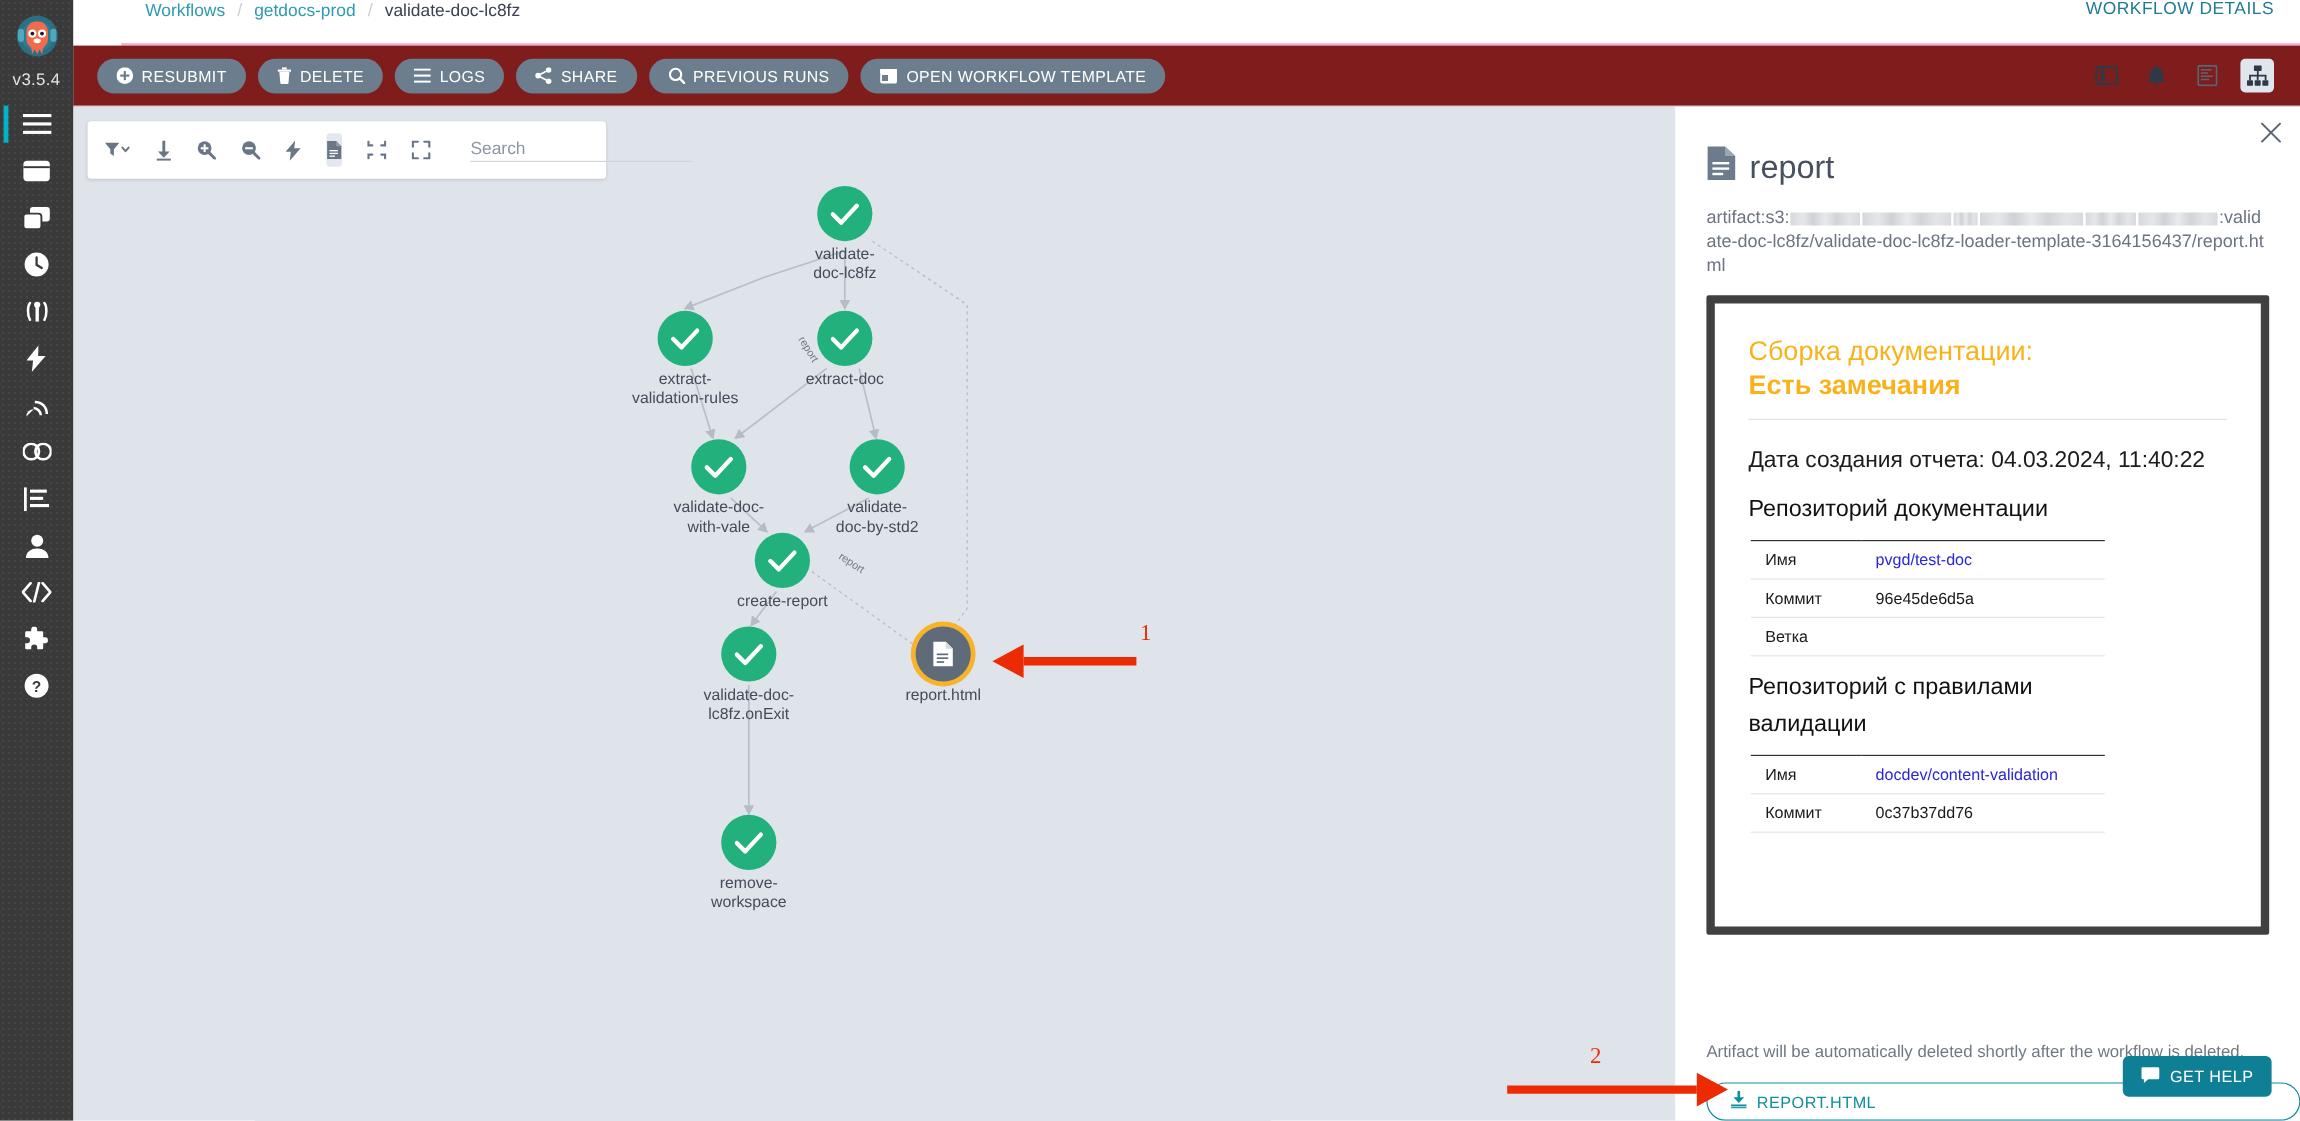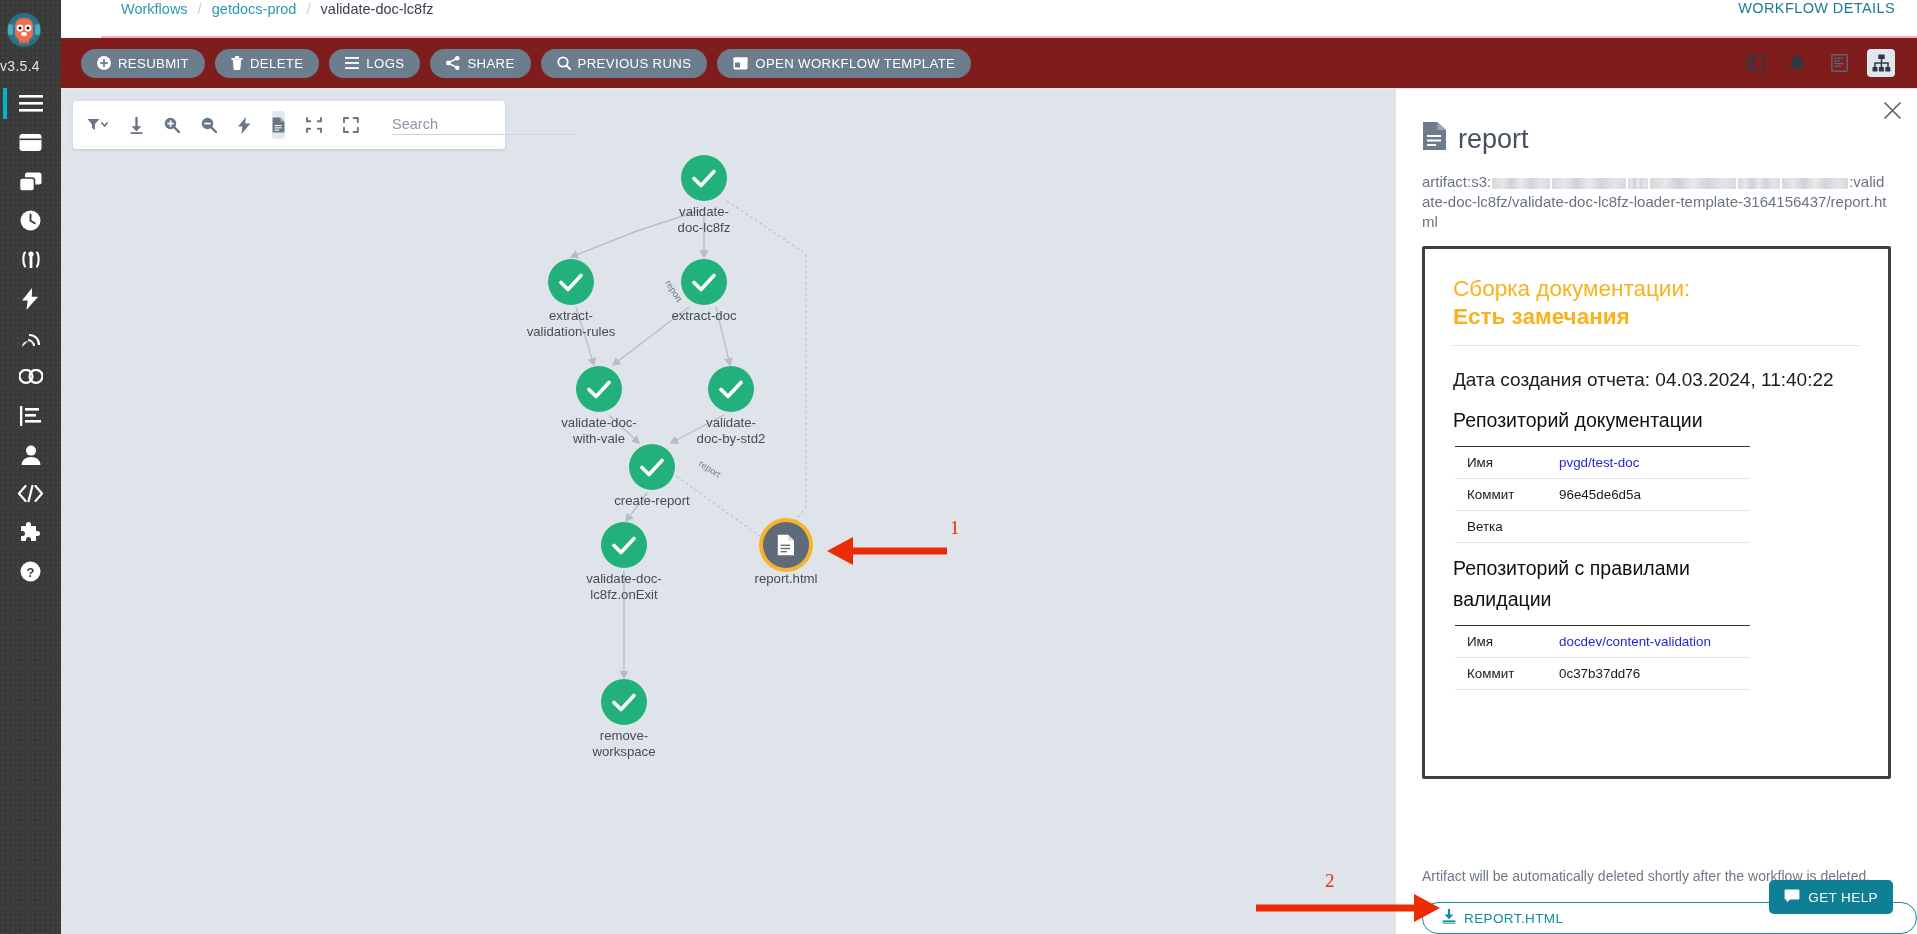--- a/index.html
+++ b/index.html
@@ -10,21 +10,21 @@
     background: #fff;
   }
   #app { position: relative; width: 1917px; height: 934px; }
 
   
   .rail {
     position: absolute; left: 0; top: 0; width: 61px; height: 934px;
     background: #3a3a3a;
     background-image: radial-gradient(rgba(255,255,255,0.06) 1px, transparent 1px);
     background-size: 5px 5px;
-    display: flex; flex-direction: column; align-items: flex-start;
+    display: flex; flex-direction: column; align-items: center;
     z-index: 30;
   }
   .rail-logo { margin-top: 8px; width: 48px; height: 48px; }
   .rail-version {
     color: #e4e4e4; font-size: 14px; letter-spacing: .3px; margin-top: 2px; margin-bottom: 10px;
   }
   .rail-items { width: 100%; }
   .rail-item {
     position: relative; width: 100%; height: 39px;
     display: flex; align-items: center; justify-content: center;
@@ -135,21 +135,21 @@
   }
   .panel-uri {
     font-size: 15px; color: #6b7480; line-height: 20px; word-break: break-all; margin-bottom: 14px;
   }
   .redacted {
     display: inline-block; vertical-align: middle; height: 11px; border-radius: 1px;
     background: linear-gradient(90deg,#d6d8dc 0%,#e6e7ea 18%,#cfd1d6 33%,#e9eaec 50%,#d2d4d9 66%,#e4e5e8 84%,#d8dadf 100%);
     margin: 0 1px;
   }
   .report-frame {
-    border: 3px solid #404040; border-radius: 2px; height: 533px; overflow: hidden;
+    border: 7px solid #404040; border-radius: 2px; height: 533px; overflow: hidden;
     padding: 26px 28px;
   }
   .rep-h1 { font-size: 22.5px; line-height: 28px; color: #f9b21c; font-weight: 400; }
   .rep-h1 b { font-weight: 700; }
   .rep-hr { border: none; border-top: 1px solid #e1e2e4; margin: 14px 0 18px 0; }
   .rep-p { font-size: 19px; line-height: 31px; color: #1c1c1c; font-weight: 400; }
   .rep-h2 { font-size: 19.5px; line-height: 31px; color: #111; font-weight: 400; margin-top: 10px; }
   .rep-table { border-collapse: collapse; width: 295px; margin-top: 10px; margin-left: 2px; }
   .rep-table td {
     font-size: 13.4px; color: #1a1a1a; padding: 8px 4px 8px 12px;

